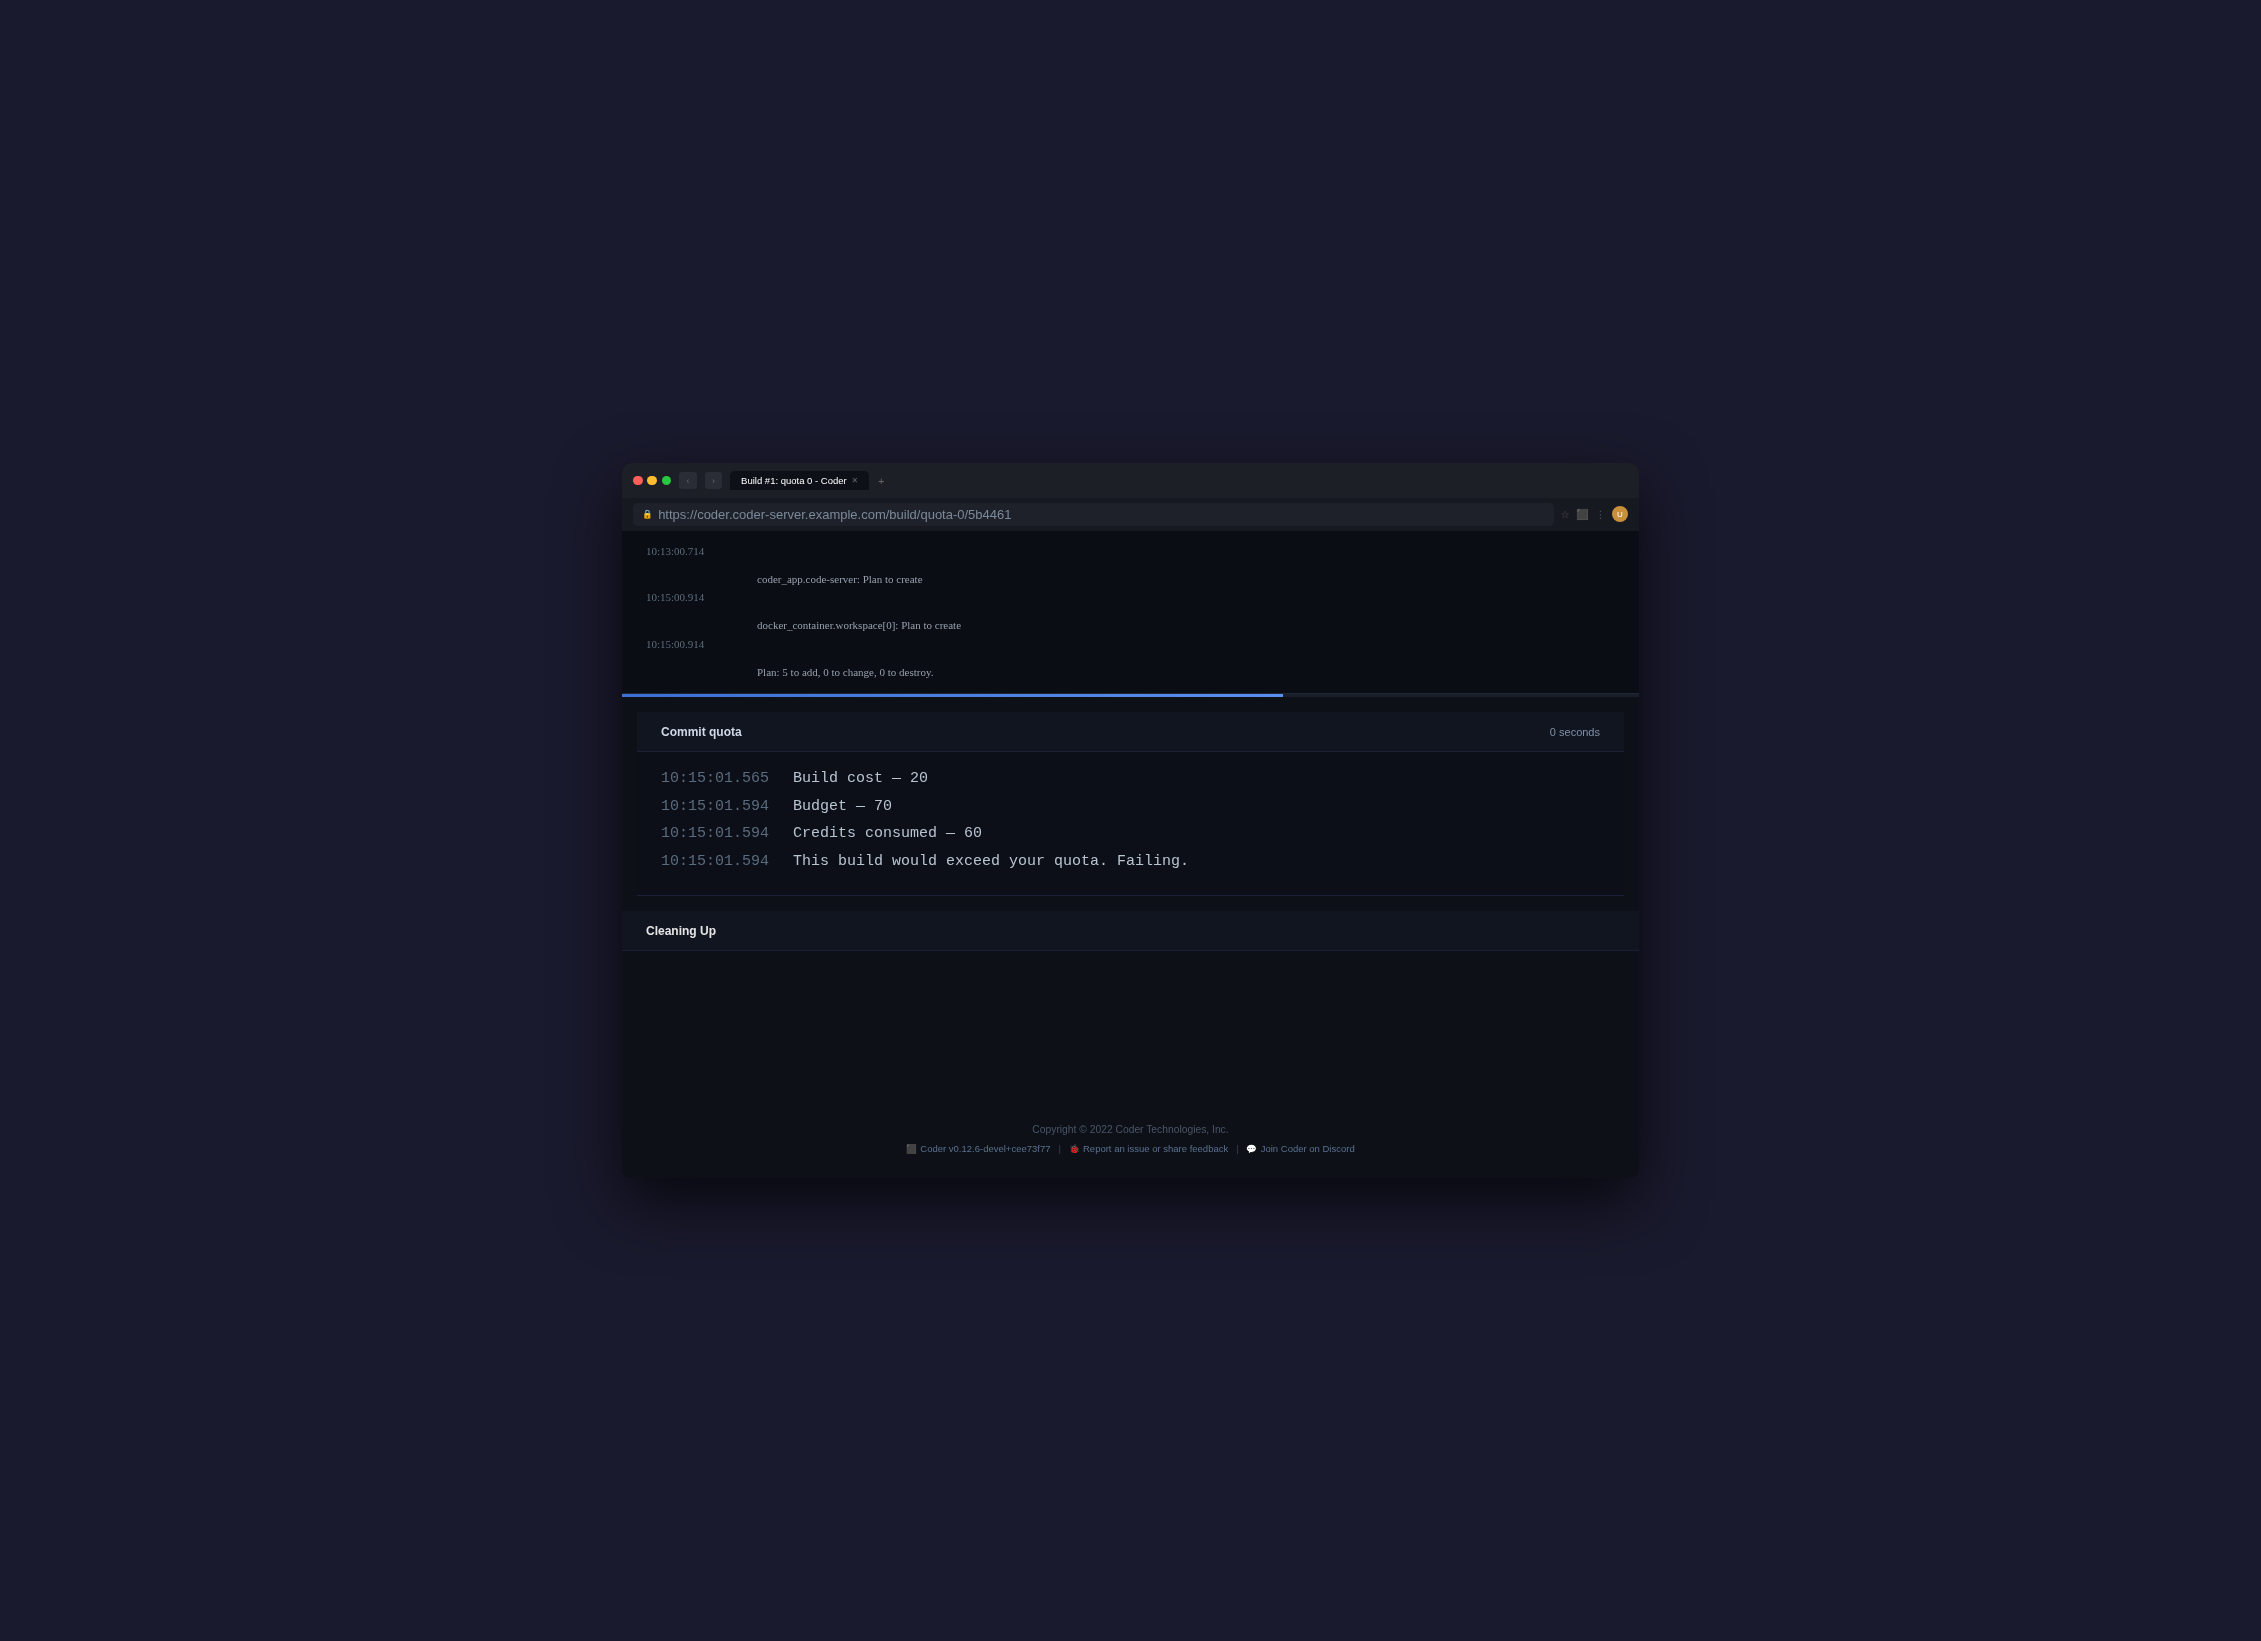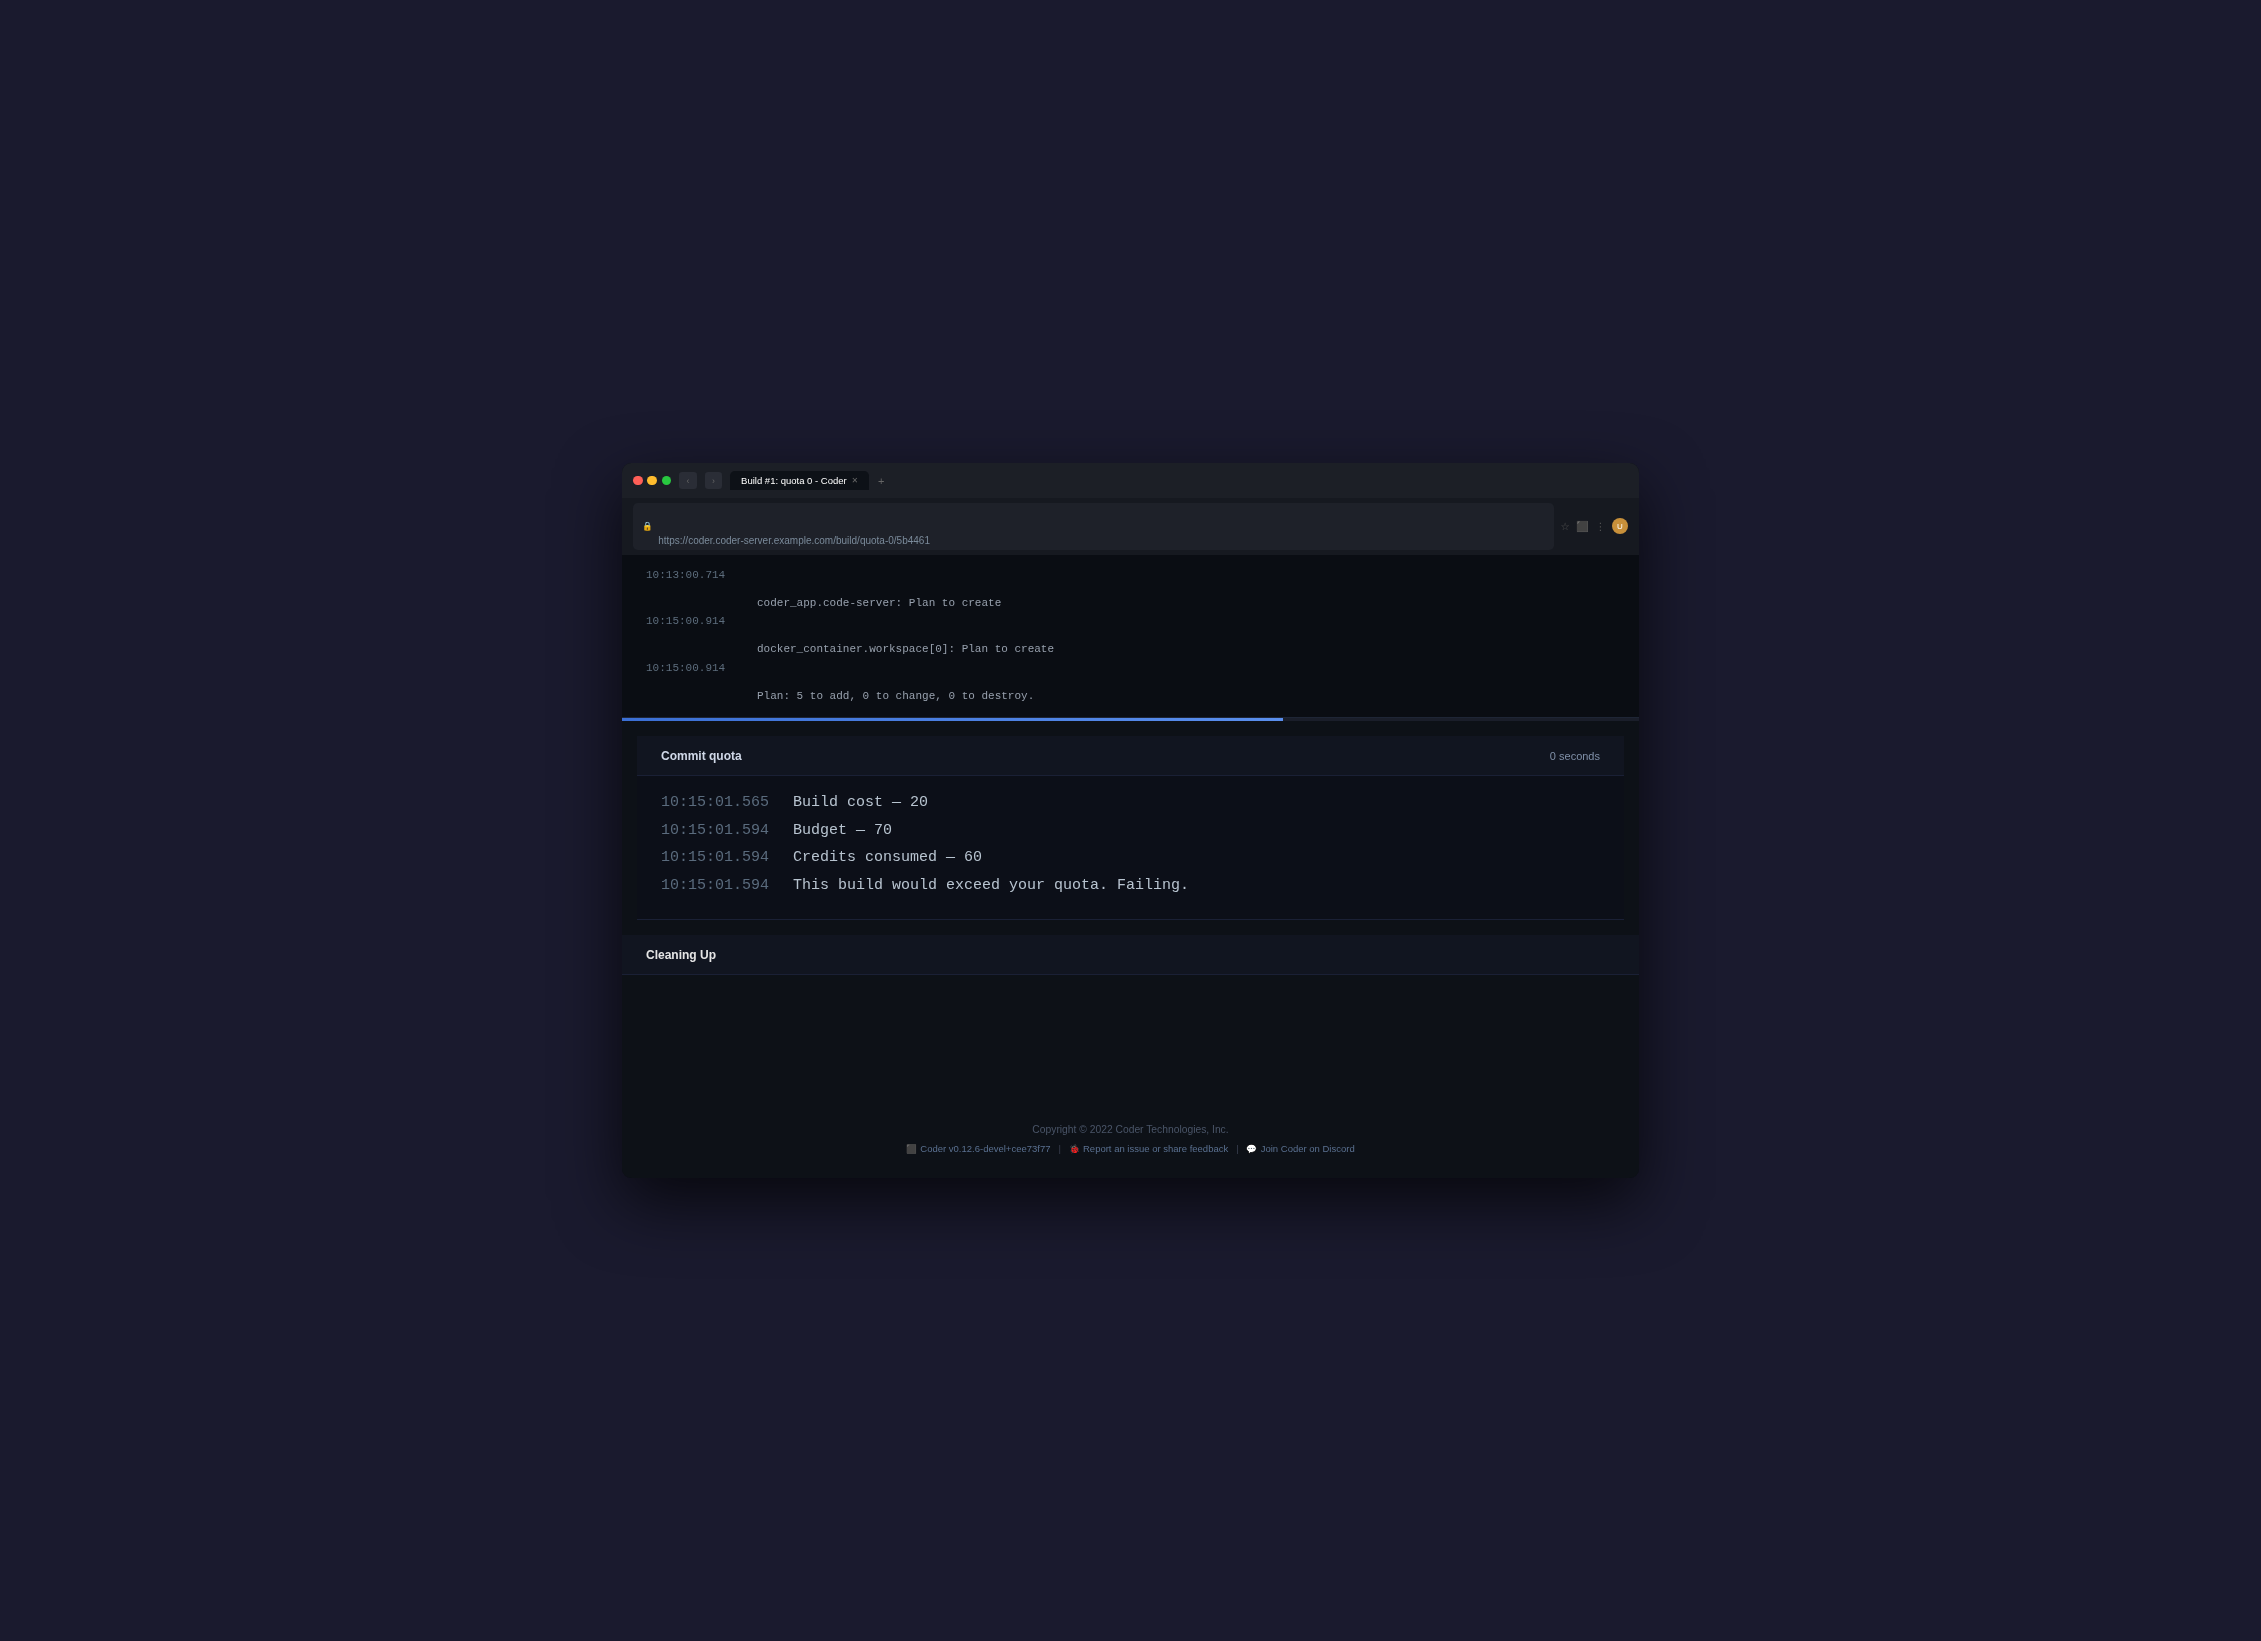--- a/index.html
+++ b/index.html
@@ -141,21 +141,21 @@
       background: #0d1117;
       overflow-y: auto;
       display: flex;
       flex-direction: column;
     }
 
     
     .terminal-log {
       background: #0a0d13;
       padding: 11px 24px;
-      font-family: Liberation Mono, monospace;
+      font-family: Liberation Serif, serif;
       font-size: 11px;
       color: #c8d0d8;
       border-bottom: 0.8px solid #1e2535;
     }
 
     .log-line {
       display: flex;
       gap: 24px;
       line-height: 1.7;
       opacity: 0.85;
@@ -311,21 +311,21 @@
         <span>Build #1: quota 0 - Coder</span>
         <span class="tab-close">✕</span>
       </div>
       <div class="tab-new">+</div>
     </div>
   </div>
 
   <div class="address-bar-row">
     <div class="address-bar">
       <span style="color:#5a7a9a;font-size:8.7px;">🔒</span>
-      <span style="font-size:10px;color:#7a8a9a;margin-top:28px;">https://coder.coder-server.example.com/build/quota-0/5b4461</span>
+      <span style="font-size:13px;color:#7a8a9a;">https://coder.coder-server.example.com/build/quota-0/5b4461</span>
     </div>
     <div class="toolbar-icons">
       <span class="toolbar-icon">☆</span>
       <span class="toolbar-icon">⬛</span>
       <span class="toolbar-icon">⋮</span>
       <span class="toolbar-icon" style="width:16px;height:16px;border-radius:50%;background:#c8903a;display:inline-flex;align-items:center;justify-content:center;font-size:8px;color:#fff;">U</span>
     </div>
   </div>
 
   <div class="browser-content">

